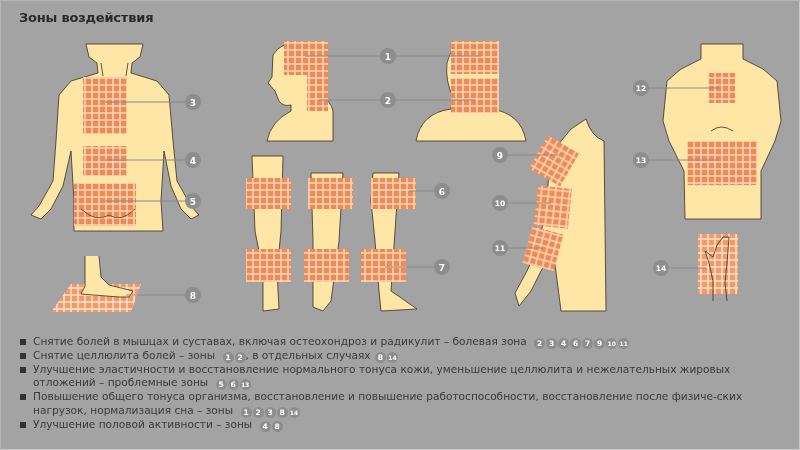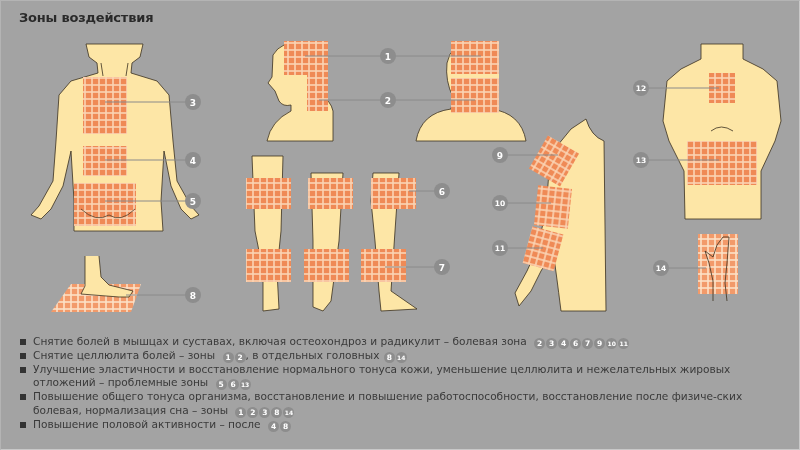--- a/index.html
+++ b/index.html
@@ -174,40 +174,40 @@
       <span class="bullet"></span>
       <span>Снятие болей в мышцах и суставах, включая остеохондроз и радикулит – болевая зона</span>
       <span class="badges">
         <span class="badge">2</span><span class="badge">3</span><span class="badge">4</span><span class="badge">6</span><span class="badge">7</span><span class="badge">9</span><span class="badge" style="font-size:6px">10</span><span class="badge" style="font-size:6px">11</span>
       </span>
     </div>
     <div class="item">
       <span class="bullet"></span>
       <span>Снятие целлюлита болей – зоны</span>
       <span class="badges">
-        <span class="badge">1</span><span class="badge">2</span></span><span>, в отдельных головных</span>
+        <span class="badge">1</span><span class="badge">2</span></span><span>, в отдельных случаях</span>
       <span class="badges" style="margin-left:0">
         <span class="badge">8</span><span class="badge" style="font-size:6px">14</span>
       </span>
     </div>
     <div class="item">
       <span class="bullet"></span>
       <span>Улучшение эластичности и восстановление нормального тонуса кожи, уменьшение целлюлита и нежелательных жировых отложений – проблемные зоны</span>
       <span class="badges">
         <span class="badge">5</span><span class="badge">6</span><span class="badge" style="font-size:6px">13</span>
       </span>
     </div>
     <div class="item">
       <span class="bullet"></span>
-      <span>Повышение общего тонуса организма, восстановление и повышение работоспособности, восстановление после физиче-ских болевая,  нормализация сна – зоны</span>
+      <span>Повышение общего тонуса организма, восстановление и повышение работоспособности, восстановление после физиче-ских нагрузок,  нормализация сна – зоны</span>
       <span class="badges">
         <span class="badge">1</span><span class="badge">2</span><span class="badge">3</span><span class="badge">8</span><span class="badge" style="font-size:6px">14</span>
       </span>
     </div>
     <div class="item">
       <span class="bullet"></span>
-      <span>Повышение половой активности – после</span>
+      <span>Улучшение половой активности – зоны</span>
       <span class="badges">
         <span class="badge">4</span><span class="badge">8</span>
       </span>
     </div>
   </div>
 </div>
 
 </body></html>

